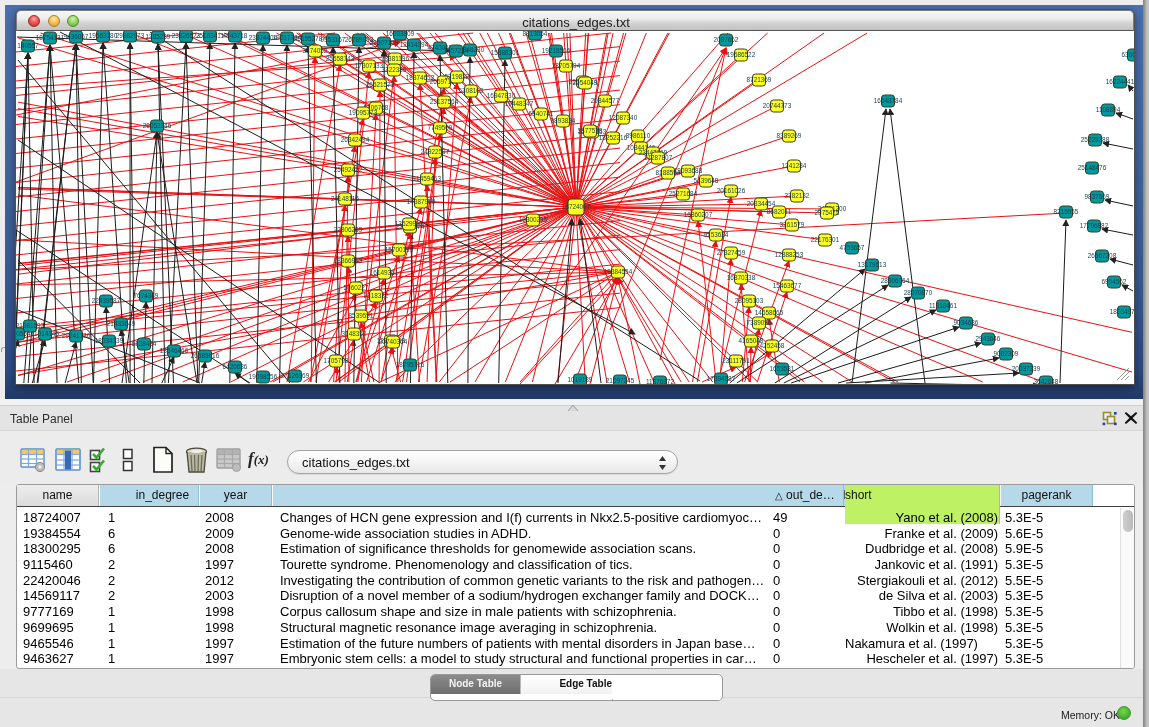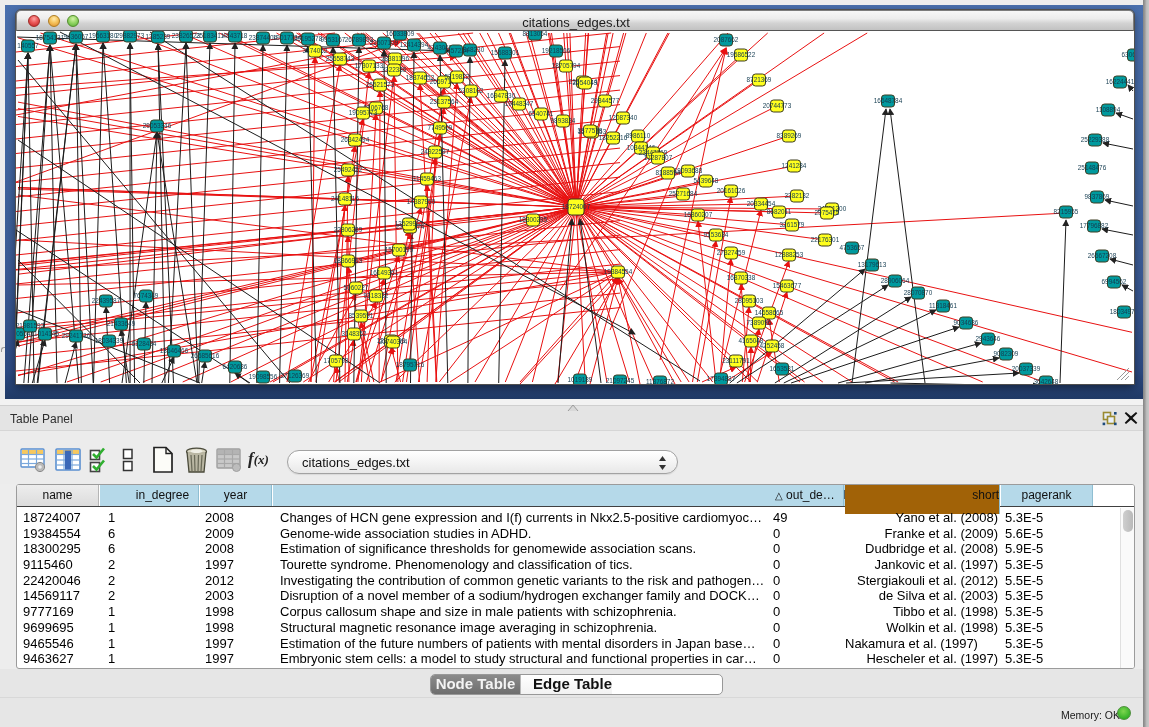--- a/index.html
+++ b/index.html
@@ -724,21 +724,21 @@
 </div>
 
 <div class="abs" style="left:16px;top:484px;width:1119px;height:185px;background:#fff;border:1px solid #9b9b9b;border-radius:3px;overflow:hidden;">
 
   <div class="abs" style="left:0;top:0;width:1117px;height:22px;background:#fff;border-bottom:1px solid #404040;font-size:12px;color:#111;">
     <div class="abs" style="left:0;top:0;width:82px;height:21px;background:linear-gradient(180deg,#ededed,#dcdcdc);border-right:1px solid #b5b5b5;text-align:center;line-height:21px;">name</div>
     <div class="abs" style="left:83px;top:0;width:99px;height:21px;background:#b5d9e9;border-right:1px solid #8fbed2;text-align:center;line-height:21px;padding-left:27px;">in_degree</div>
     <div class="abs" style="left:183px;top:0;width:72px;height:21px;background:#b5d9e9;border-right:1px solid #8fbed2;text-align:center;line-height:21px;">year</div>
     <div class="abs" style="left:256px;top:0;width:580px;height:21px;background:#b5d9e9;border-right:1px solid #8fbed2;text-align:right;line-height:21px;">title</div>
     <div class="abs" style="left:754px;top:0;width:73px;height:21px;background:#b5d9e9;border-right:1px solid #8fbed2;text-align:left;line-height:21px;padding-left:4px;"><span style="font-size:10px;">△</span> out_de…</div>
-    <div class="abs" style="left:828px;top:0;width:155px;height:29px;background:#a16207;border-right:1px solid #8fbed2;text-align:right;line-height:21px;">short</div>
+    <div class="abs" style="left:828px;top:0;width:155px;height:39px;background:#bef264;border-right:1px solid #8fbed2;text-align:left;line-height:21px;">short</div>
     <div class="abs" style="left:984px;top:0;width:92px;height:21px;background:#b5d9e9;border-right:1px solid #8fbed2;text-align:center;line-height:21px;">pagerank</div>
   </div>
 
   <div class="abs" style="left:0;top:25px;width:1103px;font-size:13px;color:#000;">
     <div style="position:relative;height:15.7px;line-height:15.8px;">
         <span class="abs" style="left:6px">18724007</span>
         <span class="abs" style="left:91px">1</span>
         <span class="abs" style="left:188px">2008</span>
         <span class="abs" style="left:263px">Changes of HCN gene expression and I(f) currents in Nkx2.5-positive cardiomyoc…</span>
         <span class="abs" style="left:756px">49</span>
@@ -762,21 +762,21 @@
         <span class="abs" style="left:756px">0</span>
         <span class="abs" style="left:828px;width:153px;text-align:right">Dudbridge et al. (2008)</span>
         <span class="abs" style="left:988px">5.9E-5</span>
       </div>
 <div style="position:relative;height:15.7px;line-height:15.8px;">
         <span class="abs" style="left:6px">9115460</span>
         <span class="abs" style="left:91px">2</span>
         <span class="abs" style="left:188px">1997</span>
         <span class="abs" style="left:263px">Tourette syndrome. Phenomenology and classification of tics.</span>
         <span class="abs" style="left:756px">0</span>
-        <span class="abs" style="left:828px;width:153px;text-align:right">Jankovic et al. (1997)</span>
+        <span class="abs" style="left:828px;width:153px;text-align:right">Jankovic et al. (1991)</span>
         <span class="abs" style="left:988px">5.3E-5</span>
       </div>
 <div style="position:relative;height:15.7px;line-height:15.8px;">
         <span class="abs" style="left:6px">22420046</span>
         <span class="abs" style="left:91px">2</span>
         <span class="abs" style="left:188px">2012</span>
         <span class="abs" style="left:263px">Investigating the contribution of common genetic variants to the risk and pathogen…</span>
         <span class="abs" style="left:756px">0</span>
         <span class="abs" style="left:828px;width:153px;text-align:right">Stergiakouli et al. (2012)</span>
         <span class="abs" style="left:988px">5.5E-5</span>
@@ -829,21 +829,21 @@
   </div>
 
   <div class="abs" style="left:1103px;top:23px;width:15px;height:161px;background:#fafafa;border-left:1px solid #e0e0e0;">
     <div class="abs" style="left:2px;top:2px;width:10px;height:22px;background:linear-gradient(90deg,#cfcfcf,#b9b9b9);border-radius:5px;"></div>
   </div>
 </div>
 
 <div class="abs" style="left:0;top:669px;width:1149px;height:58px;background:#e6e6e6;"></div>
 <div class="abs" style="left:0;top:697px;width:1149px;height:1px;background:#d8d8d8;"></div>
 
-<div class="abs" style="left:430px;top:674px;width:293px;height:21px;border:1px solid #989898;border-radius:5px;overflow:hidden;font-size:15px;font-weight:bold;background:#fff;">
+<div class="abs" style="left:430px;top:674px;width:293px;height:27px;border:1px solid #989898;border-radius:5px;overflow:hidden;font-size:10px;font-weight:bold;background:#fff;">
   <div class="abs" style="left:0;top:0;width:89px;height:19px;background:linear-gradient(180deg,#8b8b8b,#6e6e6e);color:#f4f4f4;text-align:center;line-height:18px;">Node Table</div>
   <div class="abs" style="left:89px;top:0;width:92px;height:19px;background:linear-gradient(180deg,#ffffff,#f2f2f2);color:#111;border-left:1px solid #b9b9b9;text-align:right;line-height:18px;">Edge Table</div>
   <div class="abs" style="left:181px;top:0;width:112px;height:19px;background:linear-gradient(180deg,#ffffff,#f2f2f2);color:#111;border-left:1px solid #b9b9b9;text-align:center;line-height:18px;margin-top:24px;">Network Table</div>
 </div>
 
 <div class="abs" style="left:1061px;top:709px;font-size:10.5px;color:#1a1a1a;">Memory: OK</div>
 <div class="abs" style="left:1117px;top:706px;width:14px;height:14px;border-radius:50%;background:radial-gradient(circle at 45% 35%,#7ed64f,#35b229 70%,#2a9a20);border:1px solid #4d8f3c;"></div>
 
 <div class="abs" style="left:0;top:0;width:1149px;height:5px;background:#ededed;"></div>
 

